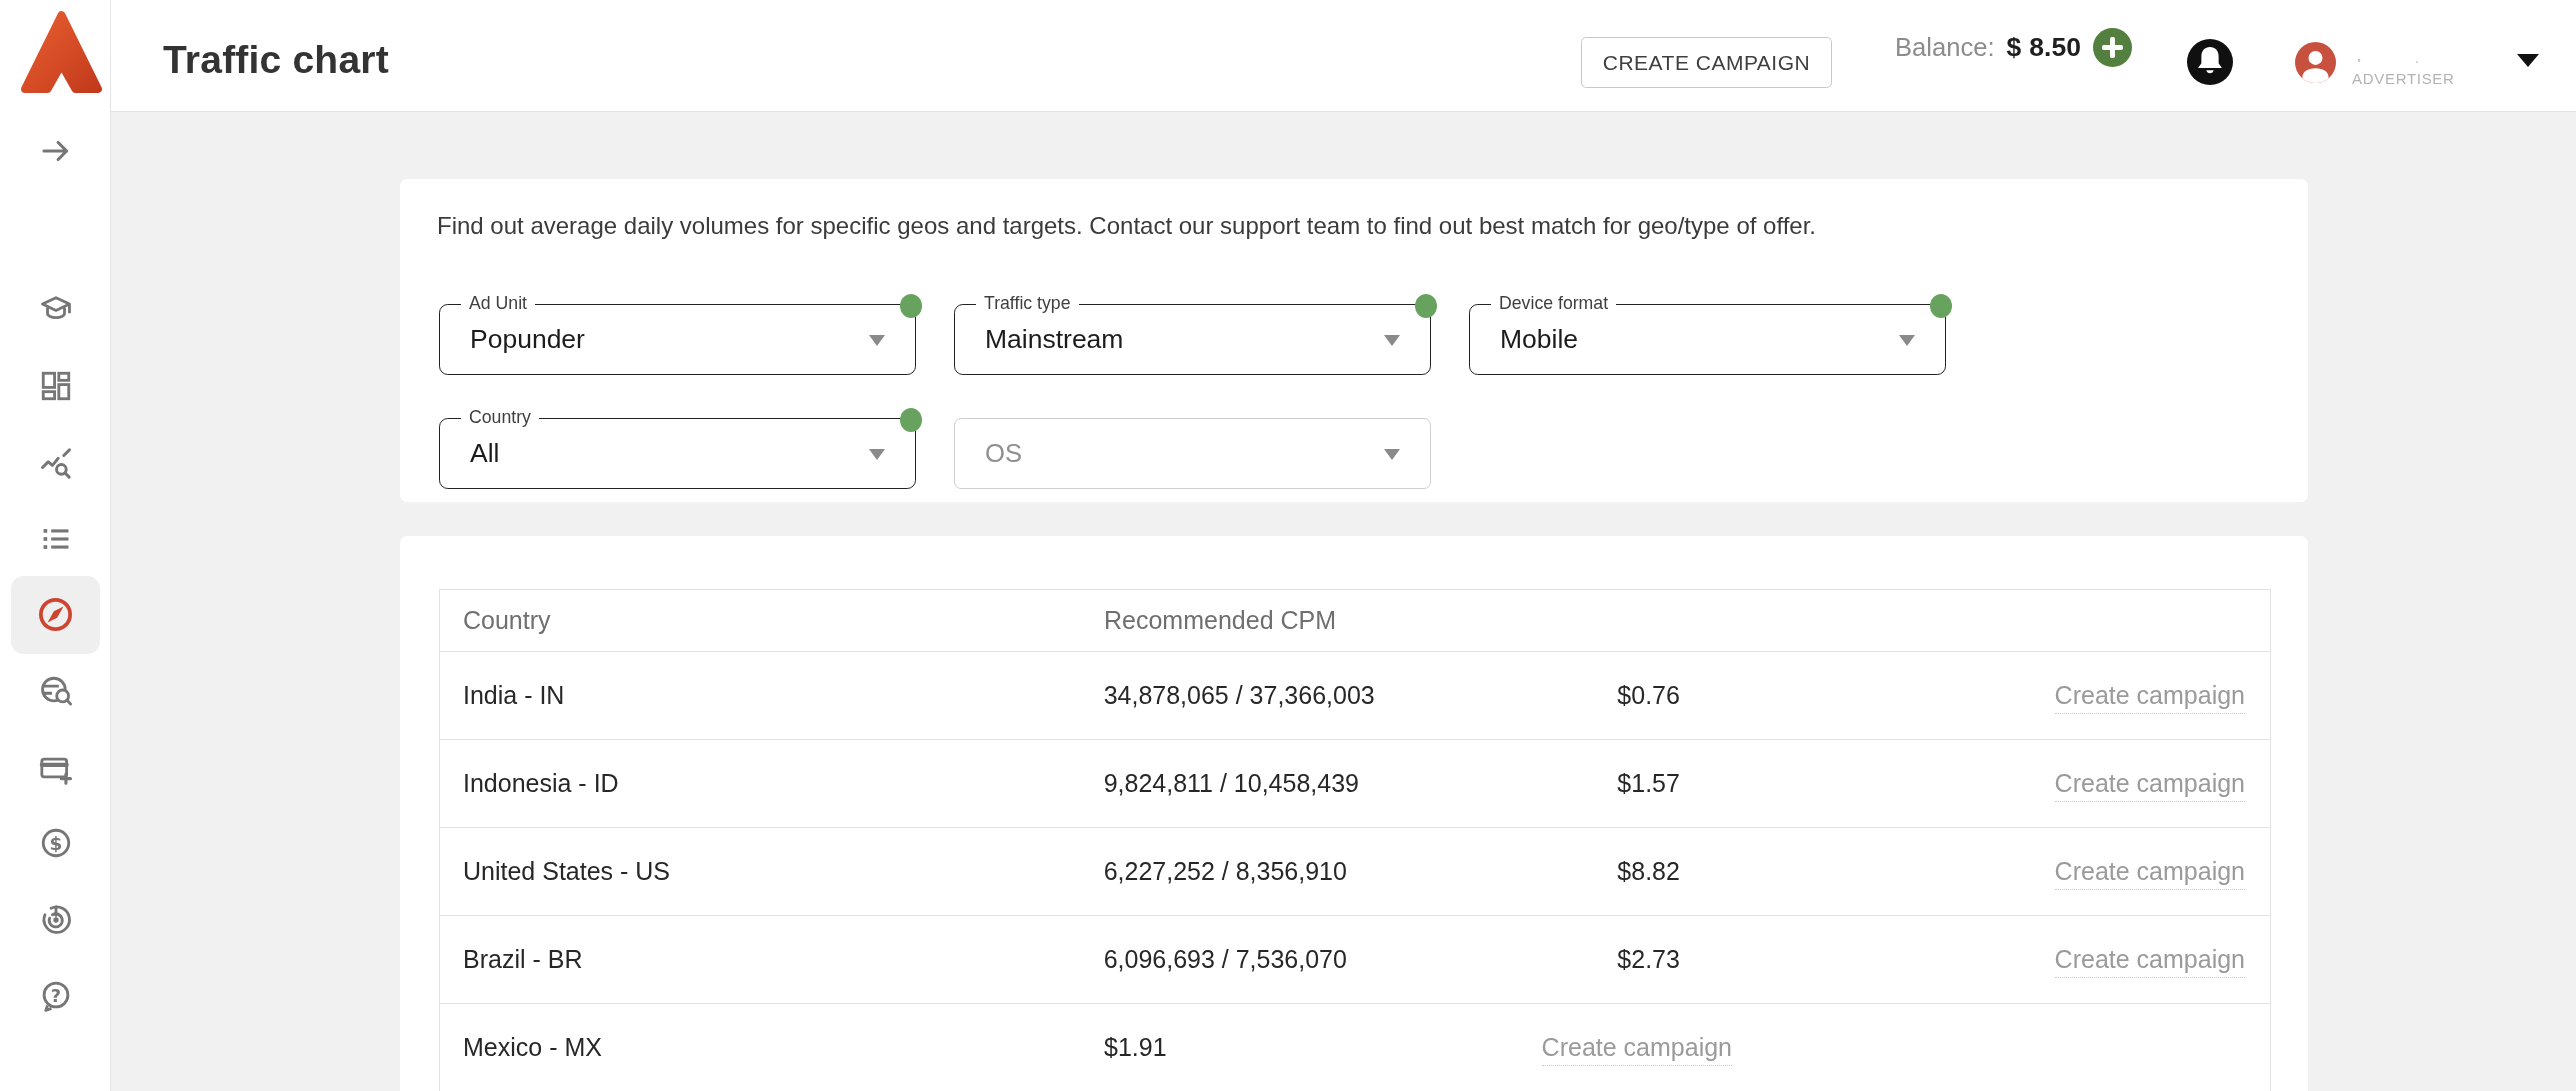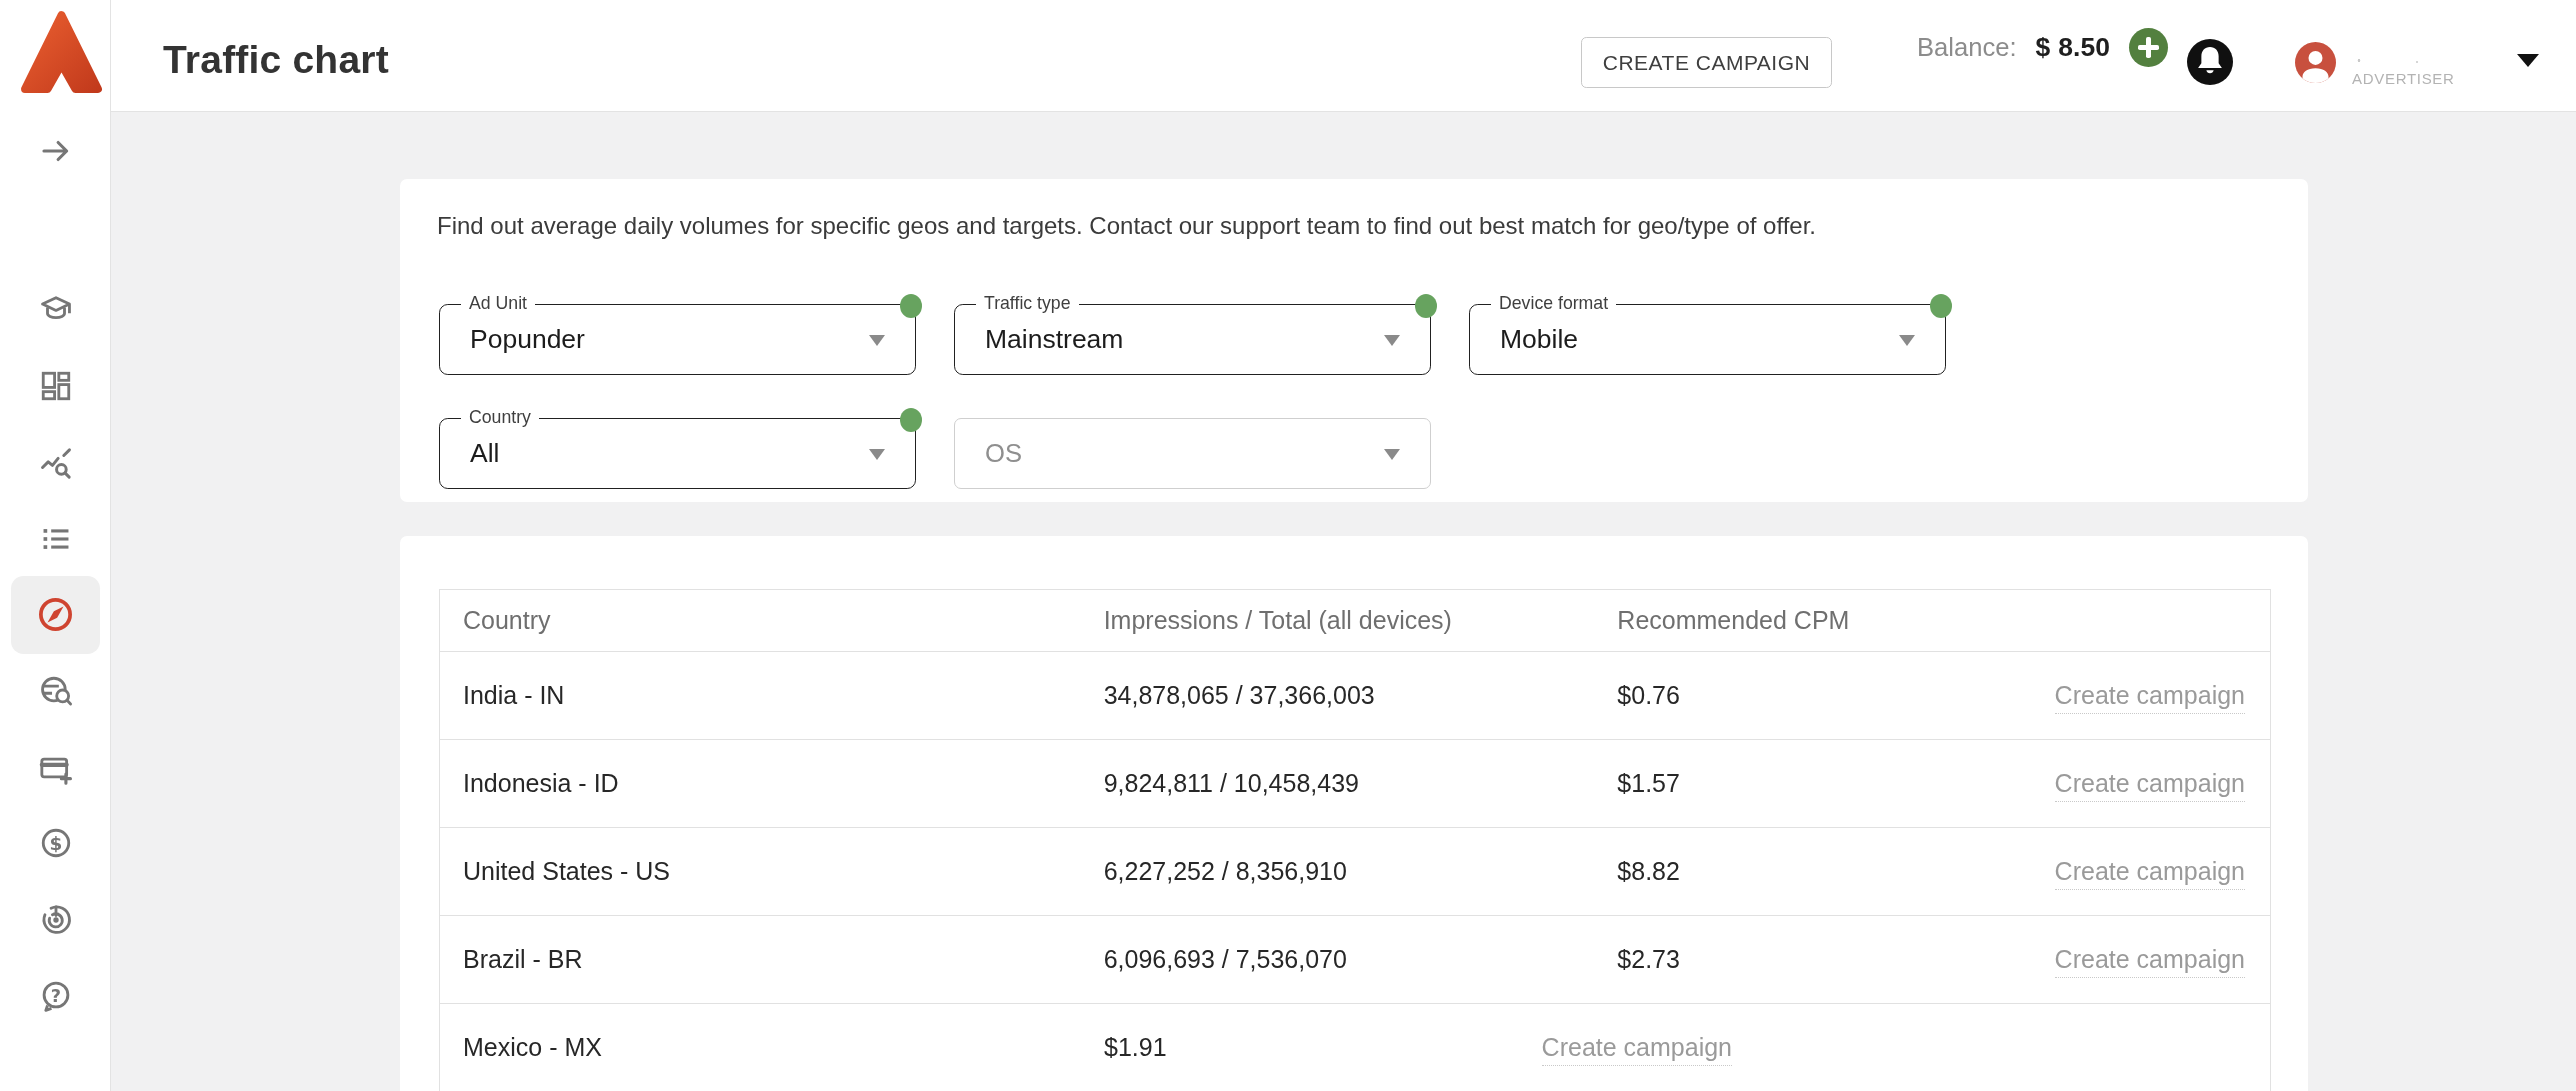--- a/index.html
+++ b/index.html
@@ -18,21 +18,21 @@
 
   
   .header{position:absolute;left:110px;top:8px;width:2466px;height:103px;background:#fff;
           border-bottom:0.9px solid #e3e3e3;z-index:4;}
   .page-title{position:absolute;left:53px;top:0;height:103px;display:flex;align-items:center;
               font-size:39px;font-weight:700;color:#333;letter-spacing:0.2px;}
   .btn-create{position:absolute;left:1471px;top:29px;width:249px;height:49px;background:#fff;
               border:0.9px solid #c8c8c8;border-radius:5.3px;font-size:21px;font-weight:500;
               color:#3f3f3f;letter-spacing:0.5px;display:flex;align-items:center;justify-content:center;
               cursor:pointer;}
-  .balance{position:absolute;left:1785px;top:0;height:79px;display:flex;align-items:center;gap:19px;margin-left:22px;}
+  .balance{position:absolute;left:1785px;top:0;height:79px;display:flex;align-items:center;gap:12px;}
   .balance-label{font-size:25.6px;color:#8c8c8c;}
   .balance-amount{font-size:26.5px;font-weight:700;color:#1f1f1f;display:flex;gap:8px;}
   .plus-circle{width:39px;height:39px;border-radius:50%;background:#53803f;position:relative;cursor:pointer;}
   .plus-circle:before,.plus-circle:after{content:"";position:absolute;background:#fff;}
   .plus-circle:before{left:50%;top:8.8px;width:4.4px;height:21px;margin-left:-2.2px;border-radius:1.8px;}
   .plus-circle:after{top:50%;left:8.8px;height:4.4px;width:21px;margin-top:-2.2px;border-radius:1.8px;}
   .bell{position:absolute;left:2077px;top:31px;width:46px;height:46px;cursor:pointer;}
   .avatar{position:absolute;left:2185px;top:34px;width:41px;height:41px;cursor:pointer;}
   .user-name-redacted{position:absolute;left:2242px;top:46px;width:85px;height:12.4px;
       background:radial-gradient(circle 2.6px at 7px 6.2px,#c9c9c9 55%,transparent 60%),
@@ -281,21 +281,20 @@
         <span class="fplaceholder">OS</span>
         <span class="farrow"></span>
       </div>
     </div>
 
     <div class="card table-card">
       <div class="ttable">
 
         <div class="thead">
           <div class="td c1 th">Country</div>
-          <div class="td c2 th">Impressions / Total (all devices)</div>
           <div class="td c3 th">Recommended CPM</div>
           <div class="td c4 th"></div>
         </div>
 
         <div class="trow">
           <div class="td c1 cell">India - IN</div>
           <div class="td c2 cell">34,878,065 / 37,366,003</div>
           <div class="td c3 cell">$0.76</div>
           <div class="td c4">
             <a class="create-link">Create campaign</a>

